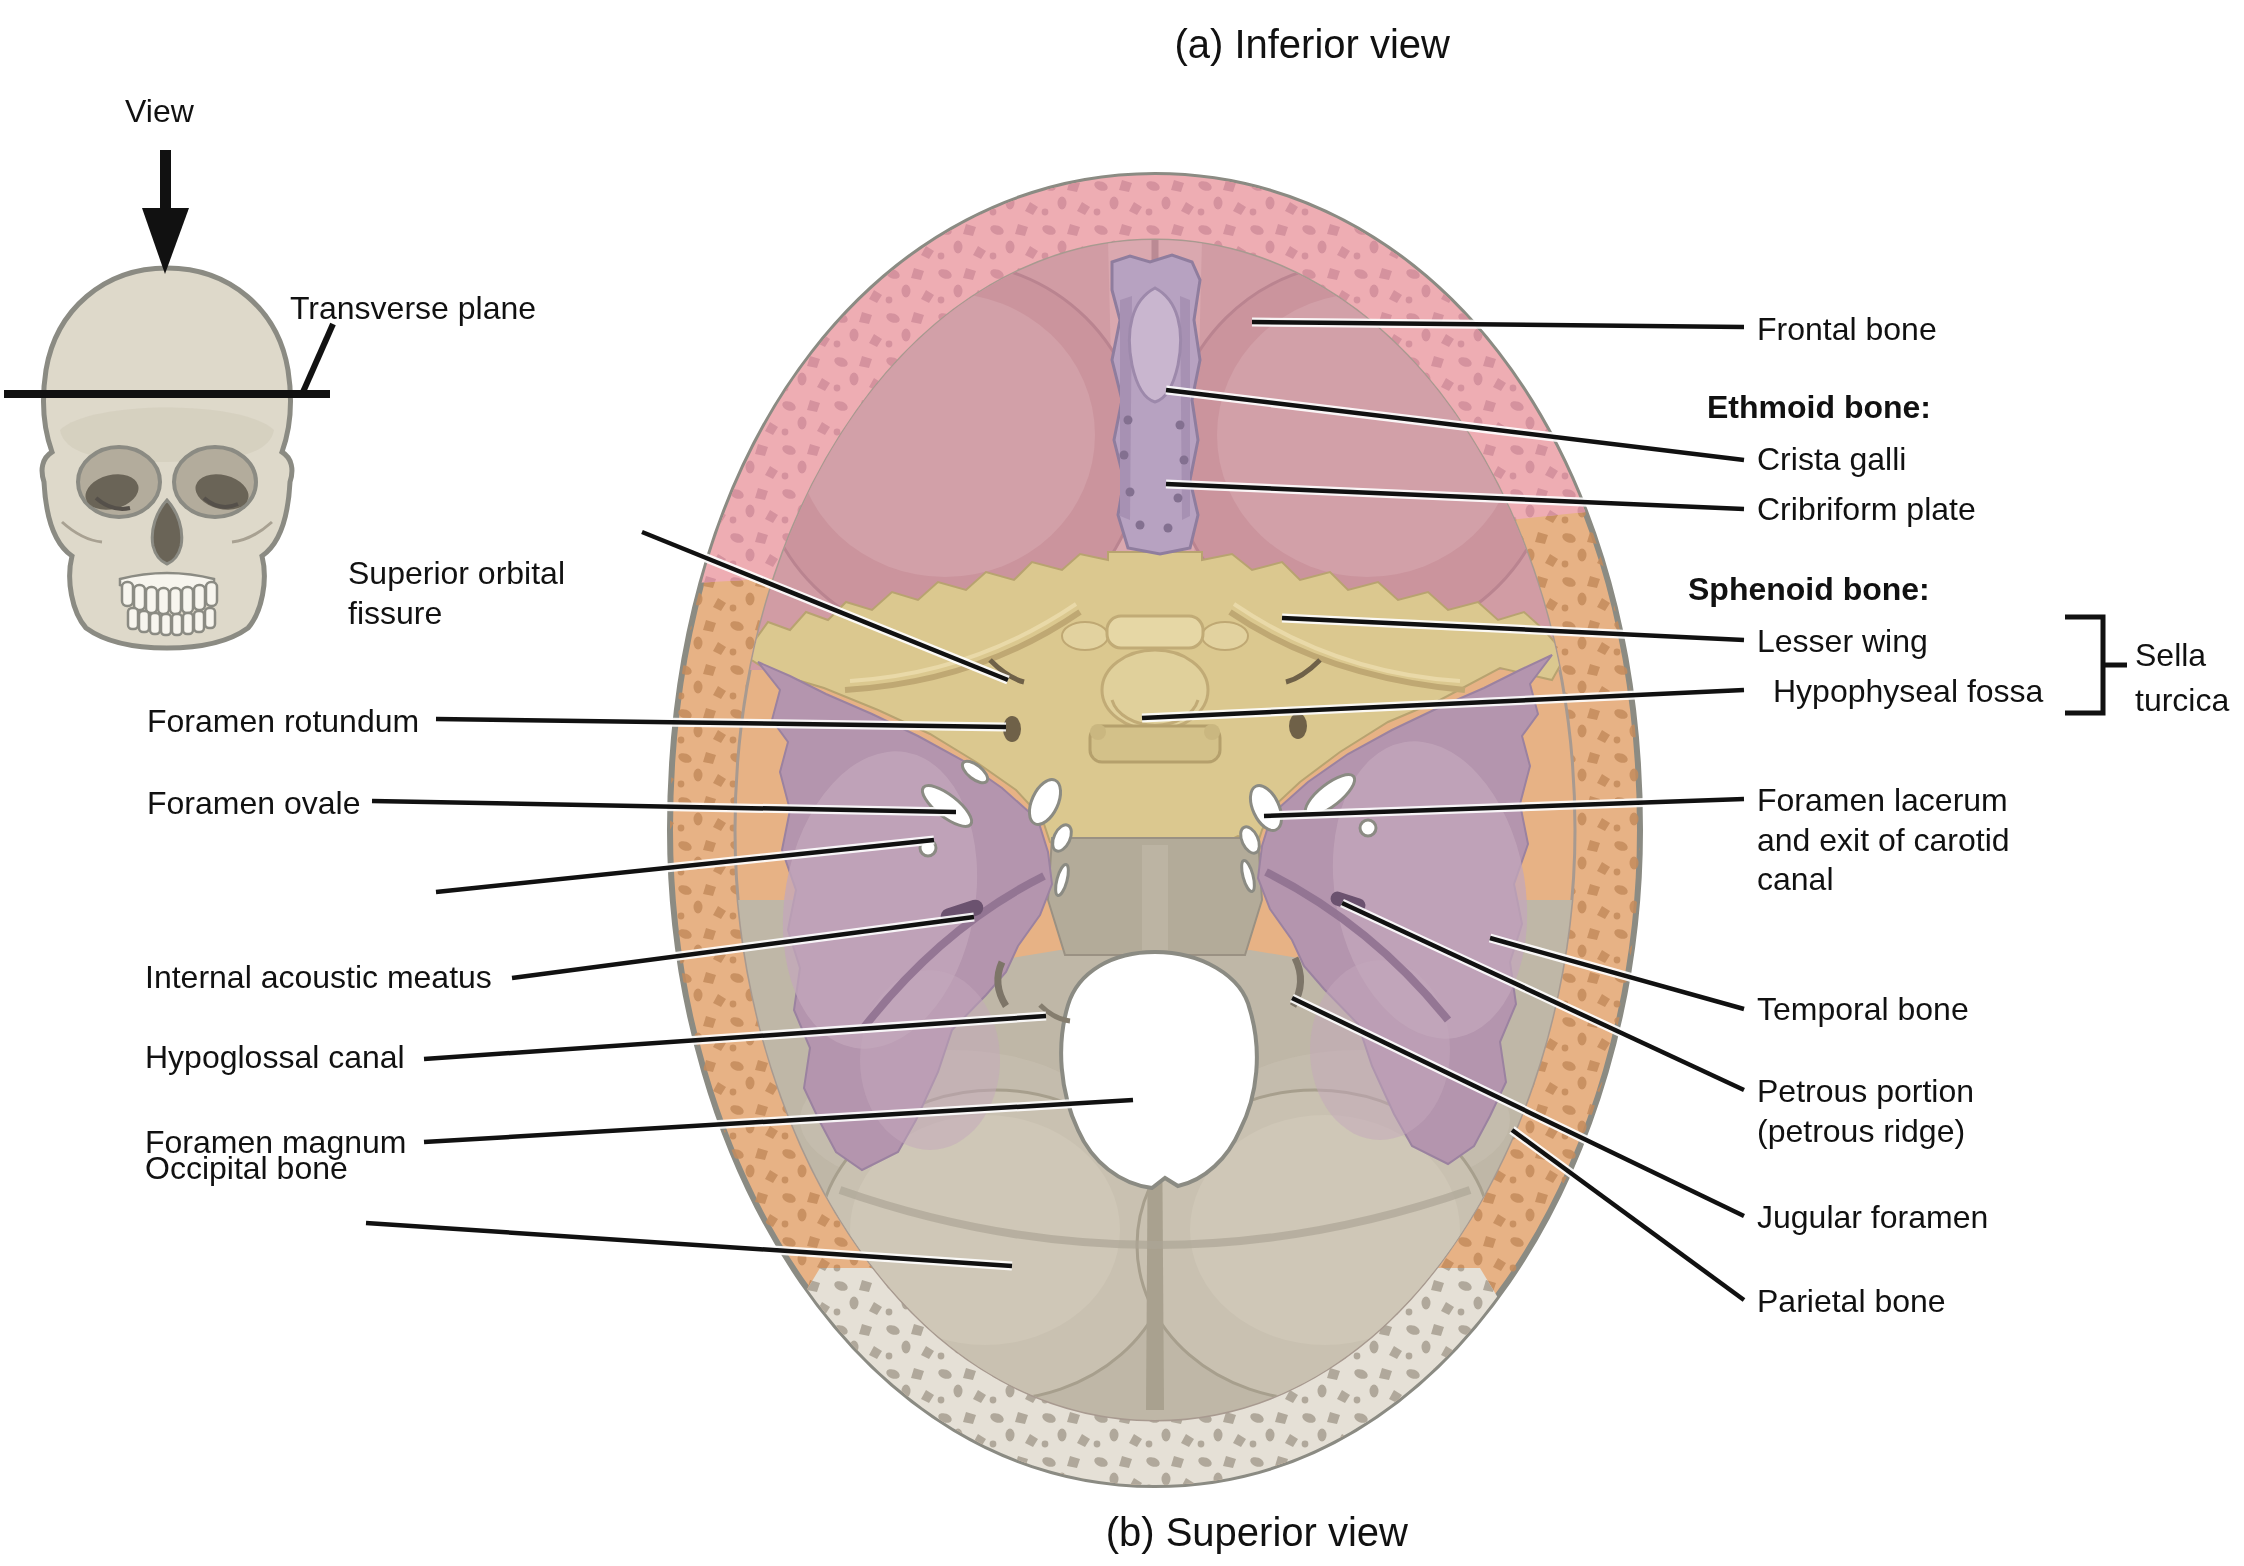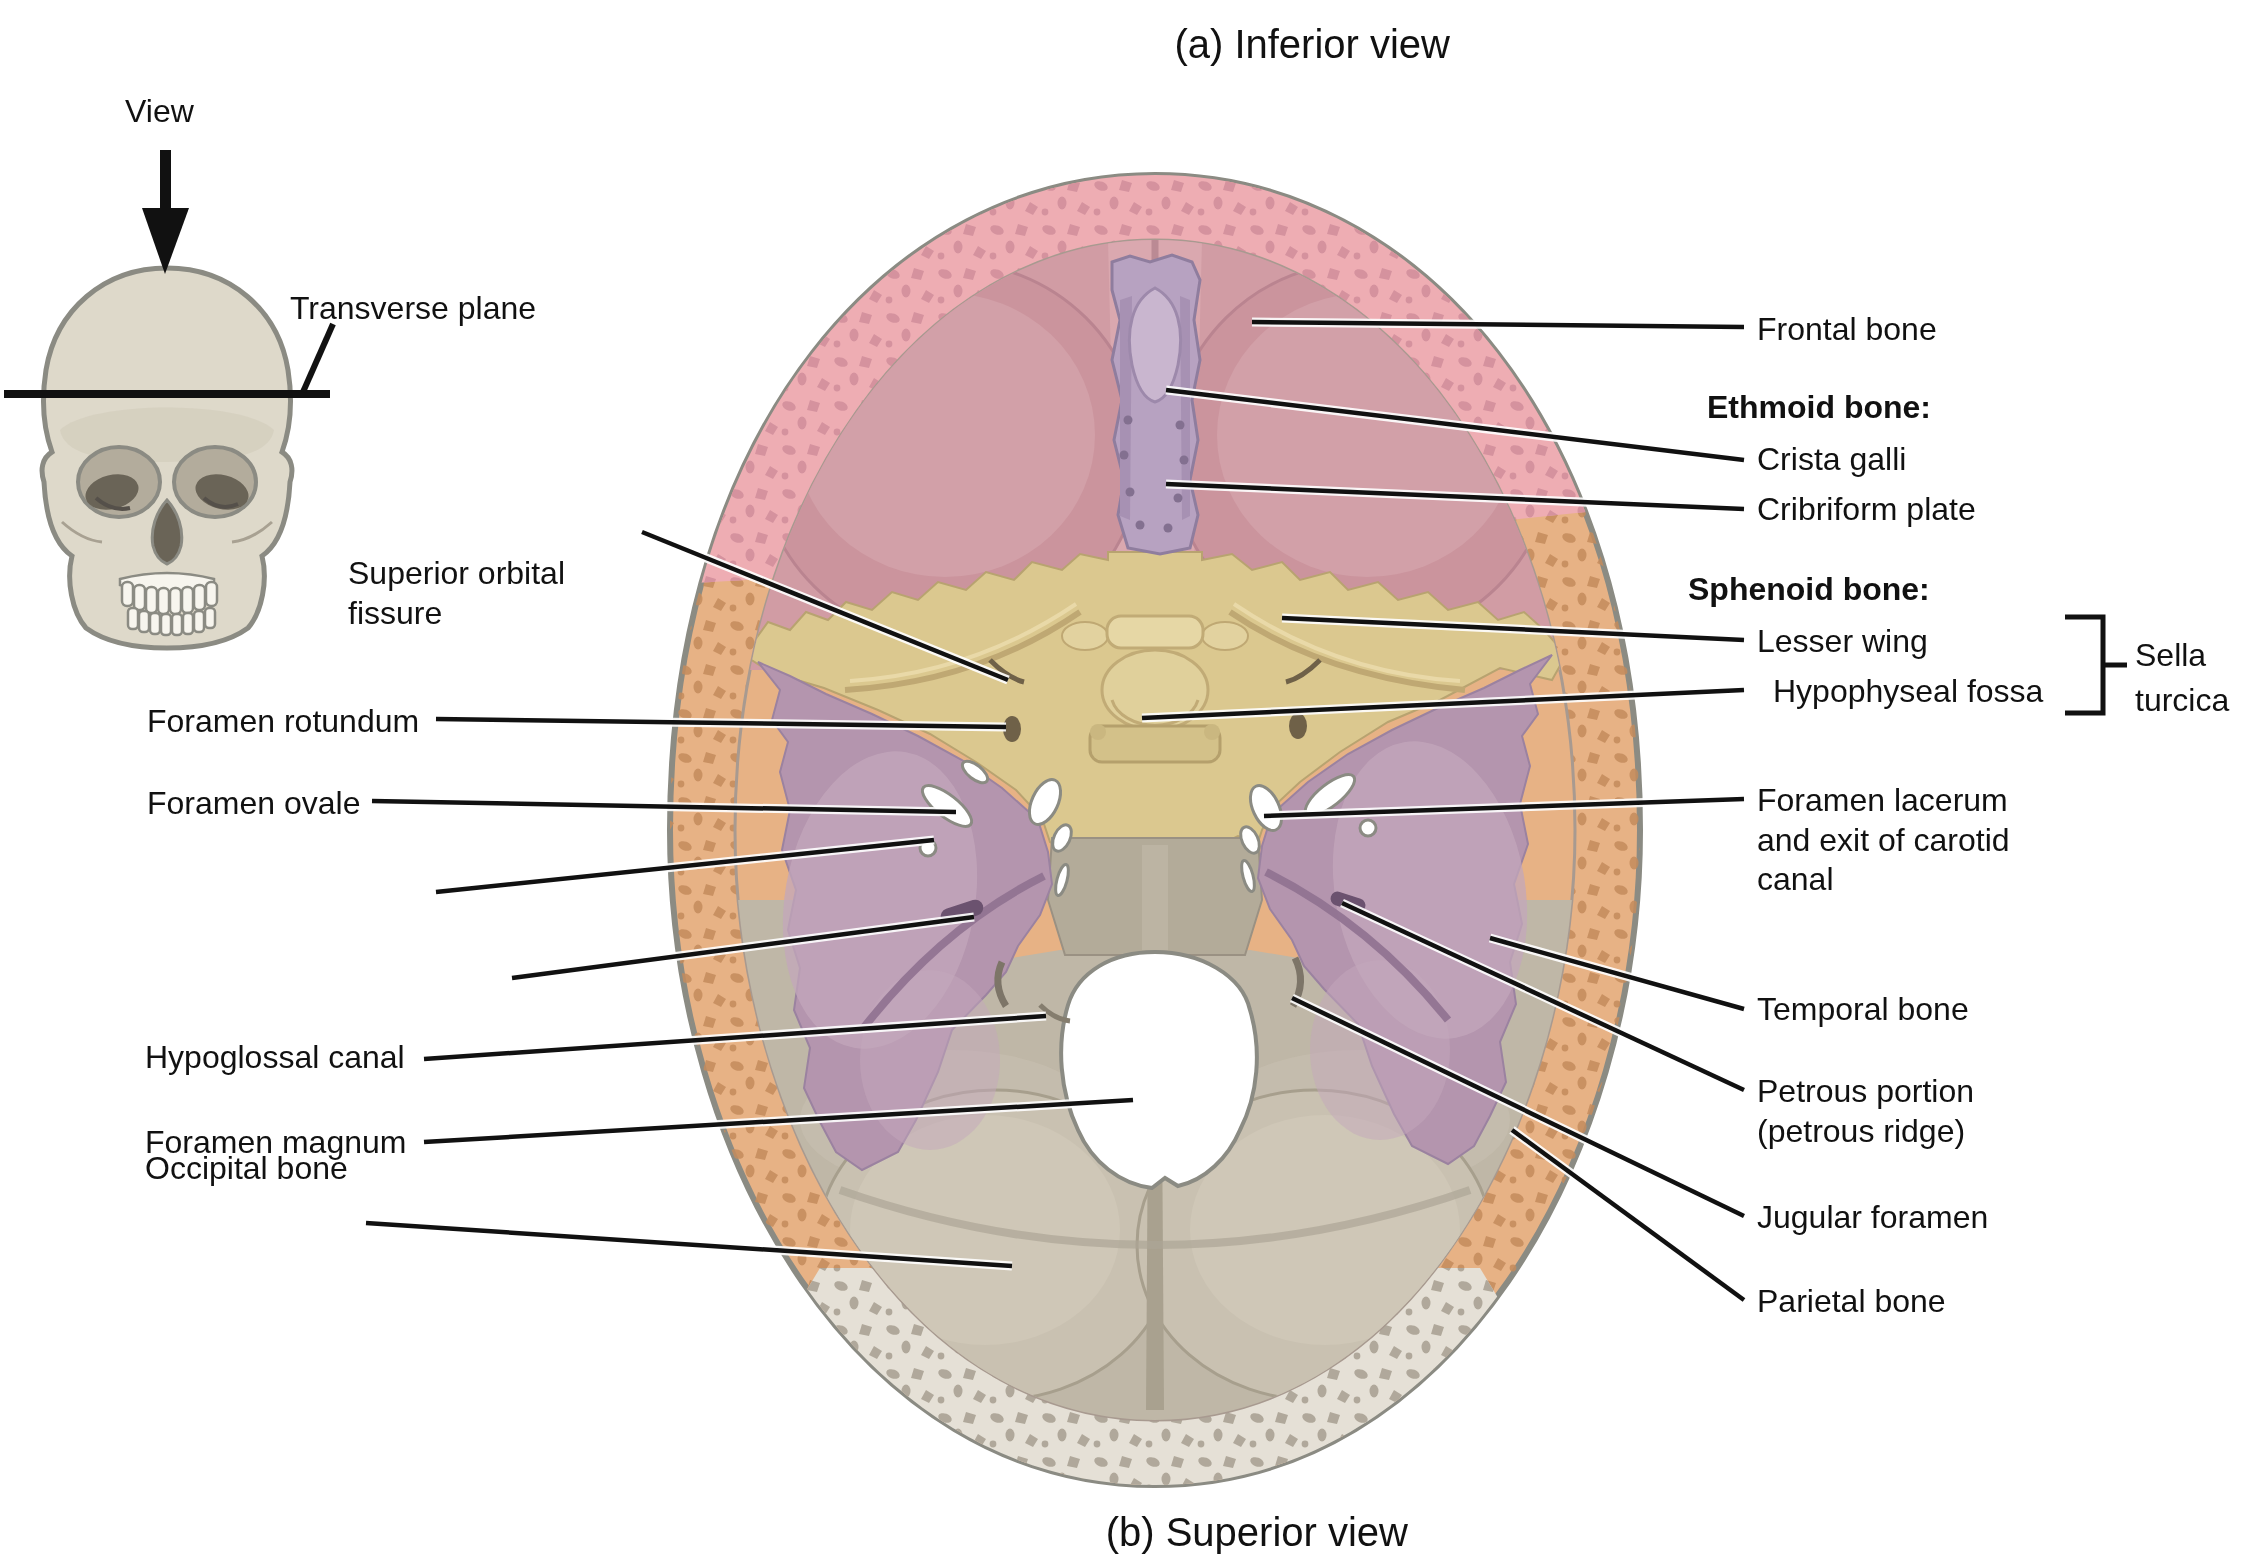--- a/index.html
+++ b/index.html
@@ -285,20 +285,21 @@
 <div class="title" style="left:850px;top:22px;">(a) Inferior view</div>
 <div class="title" style="left:808px;top:1510px;">(b) Superior view</div>
 
 <div class="lbl" style="left:125px;top:92px;">View</div>
 <div class="lbl" style="left:290px;top:289px;">Transverse plane</div>
 
 <div class="lbl" style="left:348px;top:510px;width:300px;margin-top:44px;">Superior orbital
 fissure</div>
 <div class="lbl" style="left:147px;top:702px;">Foramen rotundum</div>
 <div class="lbl" style="left:147px;top:784px;">Foramen ovale</div>
+<div class="lbl" style="left:145px;top:958px;">Internal acoustic meatus</div>
 <div class="lbl" style="left:145px;top:1038px;">Hypoglossal canal</div>
 <div class="lbl" style="left:145px;top:1123px;">Foramen magnum</div>
 <div class="lbl" style="left:145px;top:1149px;">Occipital bone</div>
 
 <div class="lbl" style="left:1757px;top:310px;">Frontal bone</div>
 <div class="lbl b" style="left:1707px;top:388px;">Ethmoid bone:</div>
 <div class="lbl" style="left:1757px;top:440px;">Crista galli</div>
 <div class="lbl" style="left:1757px;top:490px;">Cribriform plate</div>
 <div class="lbl b" style="left:1688px;top:570px;">Sphenoid bone:</div>
 <div class="lbl" style="left:1757px;top:622px;">Lesser wing</div>

